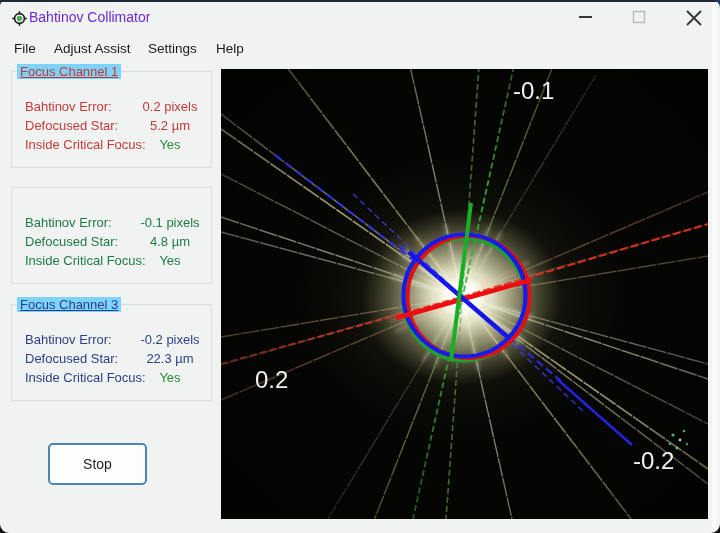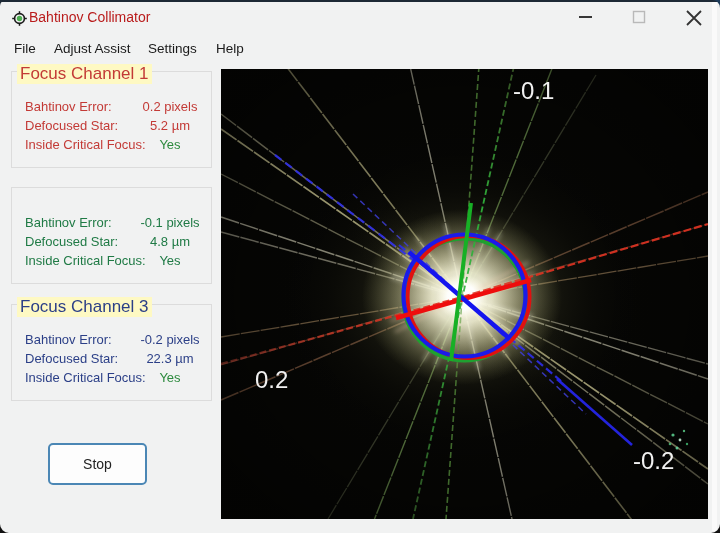--- a/index.html
+++ b/index.html
@@ -1,26 +1,26 @@
 <!DOCTYPE html>
 <html><head>
 <meta charset="utf-8">
 <style>
   html,body{margin:0;padding:0;}
   body{width:720px;height:533px;position:relative;overflow:hidden;
        font-family:"Liberation Sans",sans-serif;background:#f1f2f2;}
   .abs{position:absolute;}
   
   #topline{left:0;top:0;width:720px;height:2px;background:#1d2935;}
-  #titletext{left:29px;top:9px;font-size:14px;color:#b91c1c;}
+  #titletext{left:29px;top:9px;font-size:14px;color:#6d28d9;}
   #menubar{left:0;top:36px;width:720px;height:26px;font-size:13.5px;color:#1a1a1a;}
   .menuitem{position:absolute;top:5px;}
   
   .group{left:11px;width:199px;height:95px;border:1px solid #dcdcdc;}
-  .gtitle{position:absolute;left:5px;top:-8px;background:#fef9c3;padding:0 3px;font-size:17px;}
+  .gtitle{position:absolute;left:5px;top:-8px;background:#7dd3fc;padding:0 3px;font-size:13px;text-decoration:underline;}
   .row{position:absolute;left:13px;width:180px;font-size:13px;}
   .val{position:absolute;left:145px;transform:translateX(-50%);white-space:nowrap;}
   .red{color:#c33a36;}
   .green{color:#1f7a45;}
   .navy{color:#2b3f87;}
   .yes{color:#2c8a3d;}
   #stopbtn{left:48px;top:443px;width:99px;height:42px;background:#fdfdfd;
     border:2px solid #4b87b5;border-radius:5px;font-size:14px;color:#222;
     text-align:center;line-height:38px;box-sizing:border-box;}
 </style>

